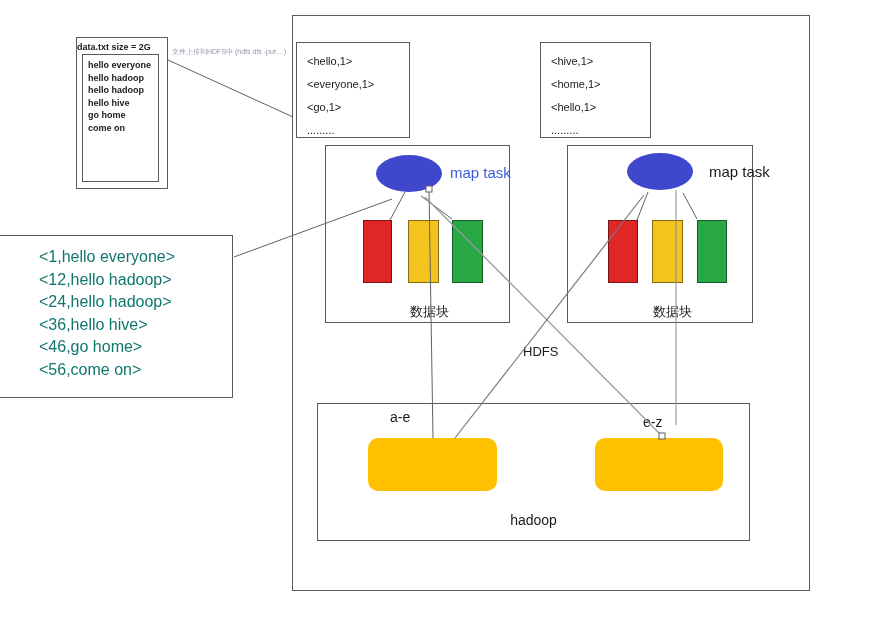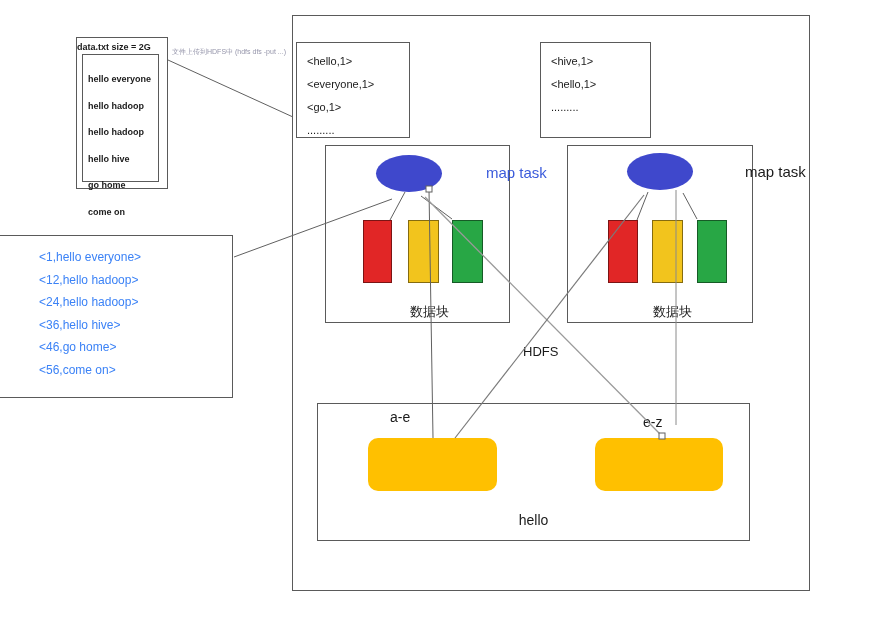--- a/index.html
+++ b/index.html
@@ -12,42 +12,42 @@
     background: #ffffff;
     overflow: hidden;
   }
   .abs { position: absolute; }
   .box { border: 1px solid #5a5a5a; background: #ffffff; }
 
   
   .file-box { left: 76px; top: 37px; width: 92px; height: 152px; }
   .file-title { display: block; font-size: 9px; font-weight: 700; color: #1a1a1a; padding-top: 4px; }
   .file-inner { left: 82px; top: 54px; width: 77px; height: 128px; padding: 4px 0 0 5px; }
-  .file-inner div { font-size: 9px; line-height: 12.5px; color: #1a1a1a; font-weight: 600; margin-top: 14px; }
+  .file-inner div { font-size: 9px; line-height: 12.5px; color: #1a1a1a; font-weight: 600; }
 
   
   .upload-note { left: 172px; top: 47px; font-size: 7px; color: #9595aa; white-space: nowrap; }
 
   
   .outer-box { left: 292px; top: 15px; width: 518px; height: 576px; }
 
   
   .kv-box { padding: 7px 0 0 10px; }
   .kv-left { left: 296px; top: 42px; width: 114px; height: 96px; }
   .kv-right { left: 540px; top: 42px; width: 111px; height: 96px; }
   .kv-box div { font-size: 11px; line-height: 23px; color: #1a1a1a; }
 
   
   .map-box { background: transparent; }
   .map-left { left: 325px; top: 145px; width: 185px; height: 178px; }
   .map-right { left: 567px; top: 145px; width: 186px; height: 178px; }
   .ellipse { border-radius: 50%; background: #3f48cc; }
   .ellipse-left { left: 376px; top: 155px; width: 66px; height: 37px; }
   .ellipse-right { left: 627px; top: 153px; width: 66px; height: 37px; }
-  .map-label { font-size: 15px; white-space: nowrap; margin-left: 36px; }
+  .map-label { font-size: 15px; white-space: nowrap; }
   .map-label-left { left: 450px; top: 164px; color: #3b5bdb; }
   .map-label-right { left: 709px; top: 163px; color: #1a1a1a; }
   .block { border: 1px solid rgba(0,0,0,0.45); }
   .block-red { background: #e12626; }
   .block-yellow { background: #f2c41d; }
   .block-green { background: #28a745; }
   .blk { top: 220px; width: 30px; height: 63px; }
   .l-red { left: 363px; width: 29px; }
   .l-yel { left: 408px; width: 31px; }
   .l-grn { left: 452px; width: 31px; }
@@ -66,21 +66,21 @@
   .range-label { font-size: 14px; color: #1a1a1a; }
   .range-ae { left: 390px; top: 409px; }
   .range-ez { left: 643px; top: 414px; }
   .reducer-node { top: 438px; height: 53px; background: #ffc000; border-radius: 10px; }
   .reducer-left { left: 368px; width: 129px; }
   .reducer-right { left: 595px; width: 128px; }
   .reduce-label { left: 317px; top: 512px; width: 433px; text-align: center; font-size: 14px; color: #1a1a1a; }
 
   
   .offsets-box { left: -10px; top: 235px; width: 243px; height: 163px; padding: 10px 0 0 48px; }
-  .offsets-box div { font-size: 12px; line-height: 22.5px; color: #3b82f6; }
+  .offsets-box div { font-size: 16px; line-height: 22.5px; color: #0f766e; }
 
   
   .lines-svg { left: 0; top: 0; width: 881px; height: 641px; pointer-events: none; }
 
   
   .watermark { left: 688px; top: 607px; font-size: 17px; color: #b0b0b0; letter-spacing: 0.5px; white-space: nowrap; }
 </style>
 </head>
 <body>
 
@@ -103,20 +103,21 @@
   <div class="abs box outer-box"></div>
 
   <div class="abs box kv-box kv-left">
     <div>&lt;hello,1&gt;</div>
     <div>&lt;everyone,1&gt;</div>
     <div>&lt;go,1&gt;</div>
     <div>.........</div>
   </div>
   <div class="abs box kv-box kv-right">
     <div>&lt;hive,1&gt;</div>
+    <div>&lt;home,1&gt;</div>
     <div>&lt;hello,1&gt;</div>
     <div>.........</div>
   </div>
 
   <div class="abs box map-box map-left"></div>
   <div class="abs ellipse ellipse-left"></div>
   <div class="abs map-label map-label-left">map task</div>
   <div class="abs block block-red blk l-red"></div>
   <div class="abs block block-yellow blk l-yel"></div>
   <div class="abs block block-green blk l-grn"></div>
@@ -130,21 +131,21 @@
   <div class="abs block block-green blk r-grn"></div>
   <div class="abs block-label block-label-right">数据块</div>
 
   <div class="abs hdfs-label">HDFS</div>
 
   <div class="abs box reduce-box"></div>
   <div class="abs range-label range-ae">a-e</div>
   <div class="abs range-label range-ez">e-z</div>
   <div class="abs reducer-node reducer-left"></div>
   <div class="abs reducer-node reducer-right"></div>
-  <div class="abs reduce-label">hello</div>
+  <div class="abs reduce-label">hadoop</div>
 
   <div class="abs box offsets-box">
     <div>&lt;1,hello everyone&gt;</div>
     <div>&lt;12,hello hadoop&gt;</div>
     <div>&lt;24,hello hadoop&gt;</div>
     <div>&lt;36,hello hive&gt;</div>
     <div>&lt;46,go home&gt;</div>
     <div>&lt;56,come on&gt;</div>
   </div>
 

